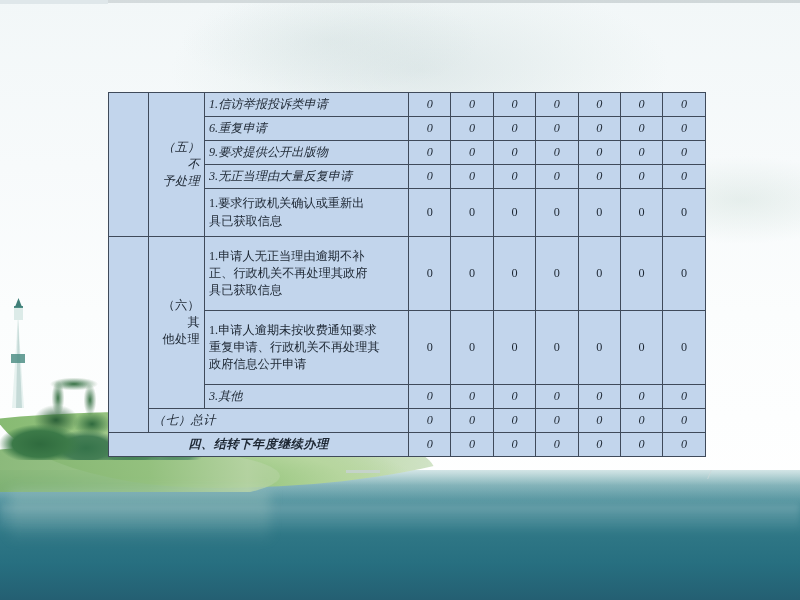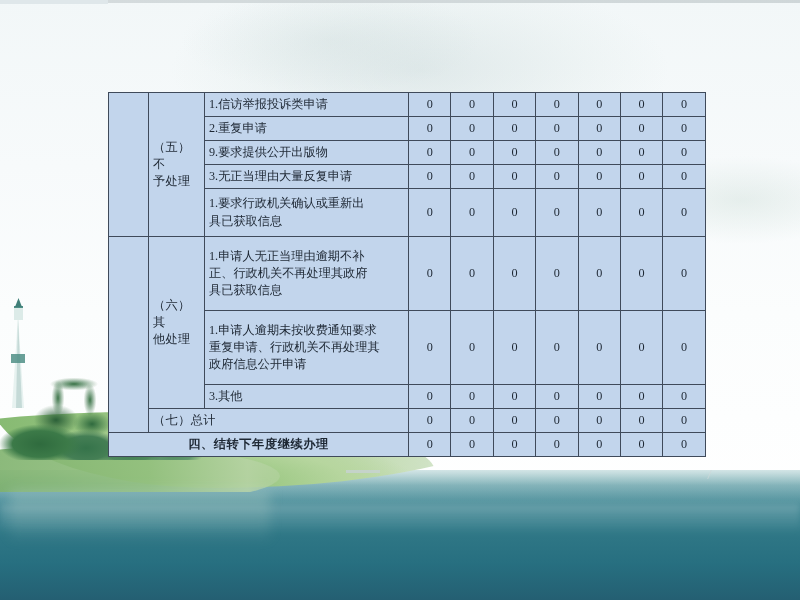--- a/index.html
+++ b/index.html
@@ -216,28 +216,28 @@
     vertical-align: middle;
     box-sizing: border-box;
   }
   
   col.c-blank  { width: 40px; }
   col.c-group  { width: 56px; }
   col.c-item   { width: 204px; }
   col.c-num    { width: 42.4px; }
 
   td.cell-blank   { background: #c2d5ec; }
-  td.cell-group   { text-align: left; font-size: 12.2px; letter-spacing: .3px; }
+  td.cell-group   { text-align: right; font-size: 12.2px; letter-spacing: .3px; }
   td.cell-item    { text-align: left; padding-left: 6px; }
   td.cell-num     { text-align: center; font-size: 12.4px; }
   td.cell-total   { text-align: left; padding-left: 10px; letter-spacing: .4px; margin-left: 12px; }
   td.cell-carry   { text-align: center; padding-left: 6px; font-weight: bold; letter-spacing: .6px; }
 
   
-  tr.r-short td { height: 24px; }
+  tr.r-short td { height: 24px; font-style: italic; }
   tr.r-two   td { height: 48px; }
   tr.r-three td { height: 74px; }
 
   .item-line { display: block; white-space: nowrap; }
   .group-line { display: block; }
 </style>
 </head>
 <body>
 
 <div id="slide">
@@ -295,21 +295,21 @@
         <td class="cell-num">0</td>
         <td class="cell-num">0</td>
         <td class="cell-num">0</td>
         <td class="cell-num">0</td>
         <td class="cell-num">0</td>
         <td class="cell-num">0</td>
       </tr>
 
       <tr class="r-short">
         <td class="cell-item">
-          <span class="item-line">2.重复申请</span>
+          <span class="item-line">6.重复申请</span>
         </td>
         <td class="cell-num">0</td>
         <td class="cell-num">0</td>
         <td class="cell-num">0</td>
         <td class="cell-num">0</td>
         <td class="cell-num">0</td>
         <td class="cell-num">0</td>
         <td class="cell-num">0</td>
       </tr>
 

